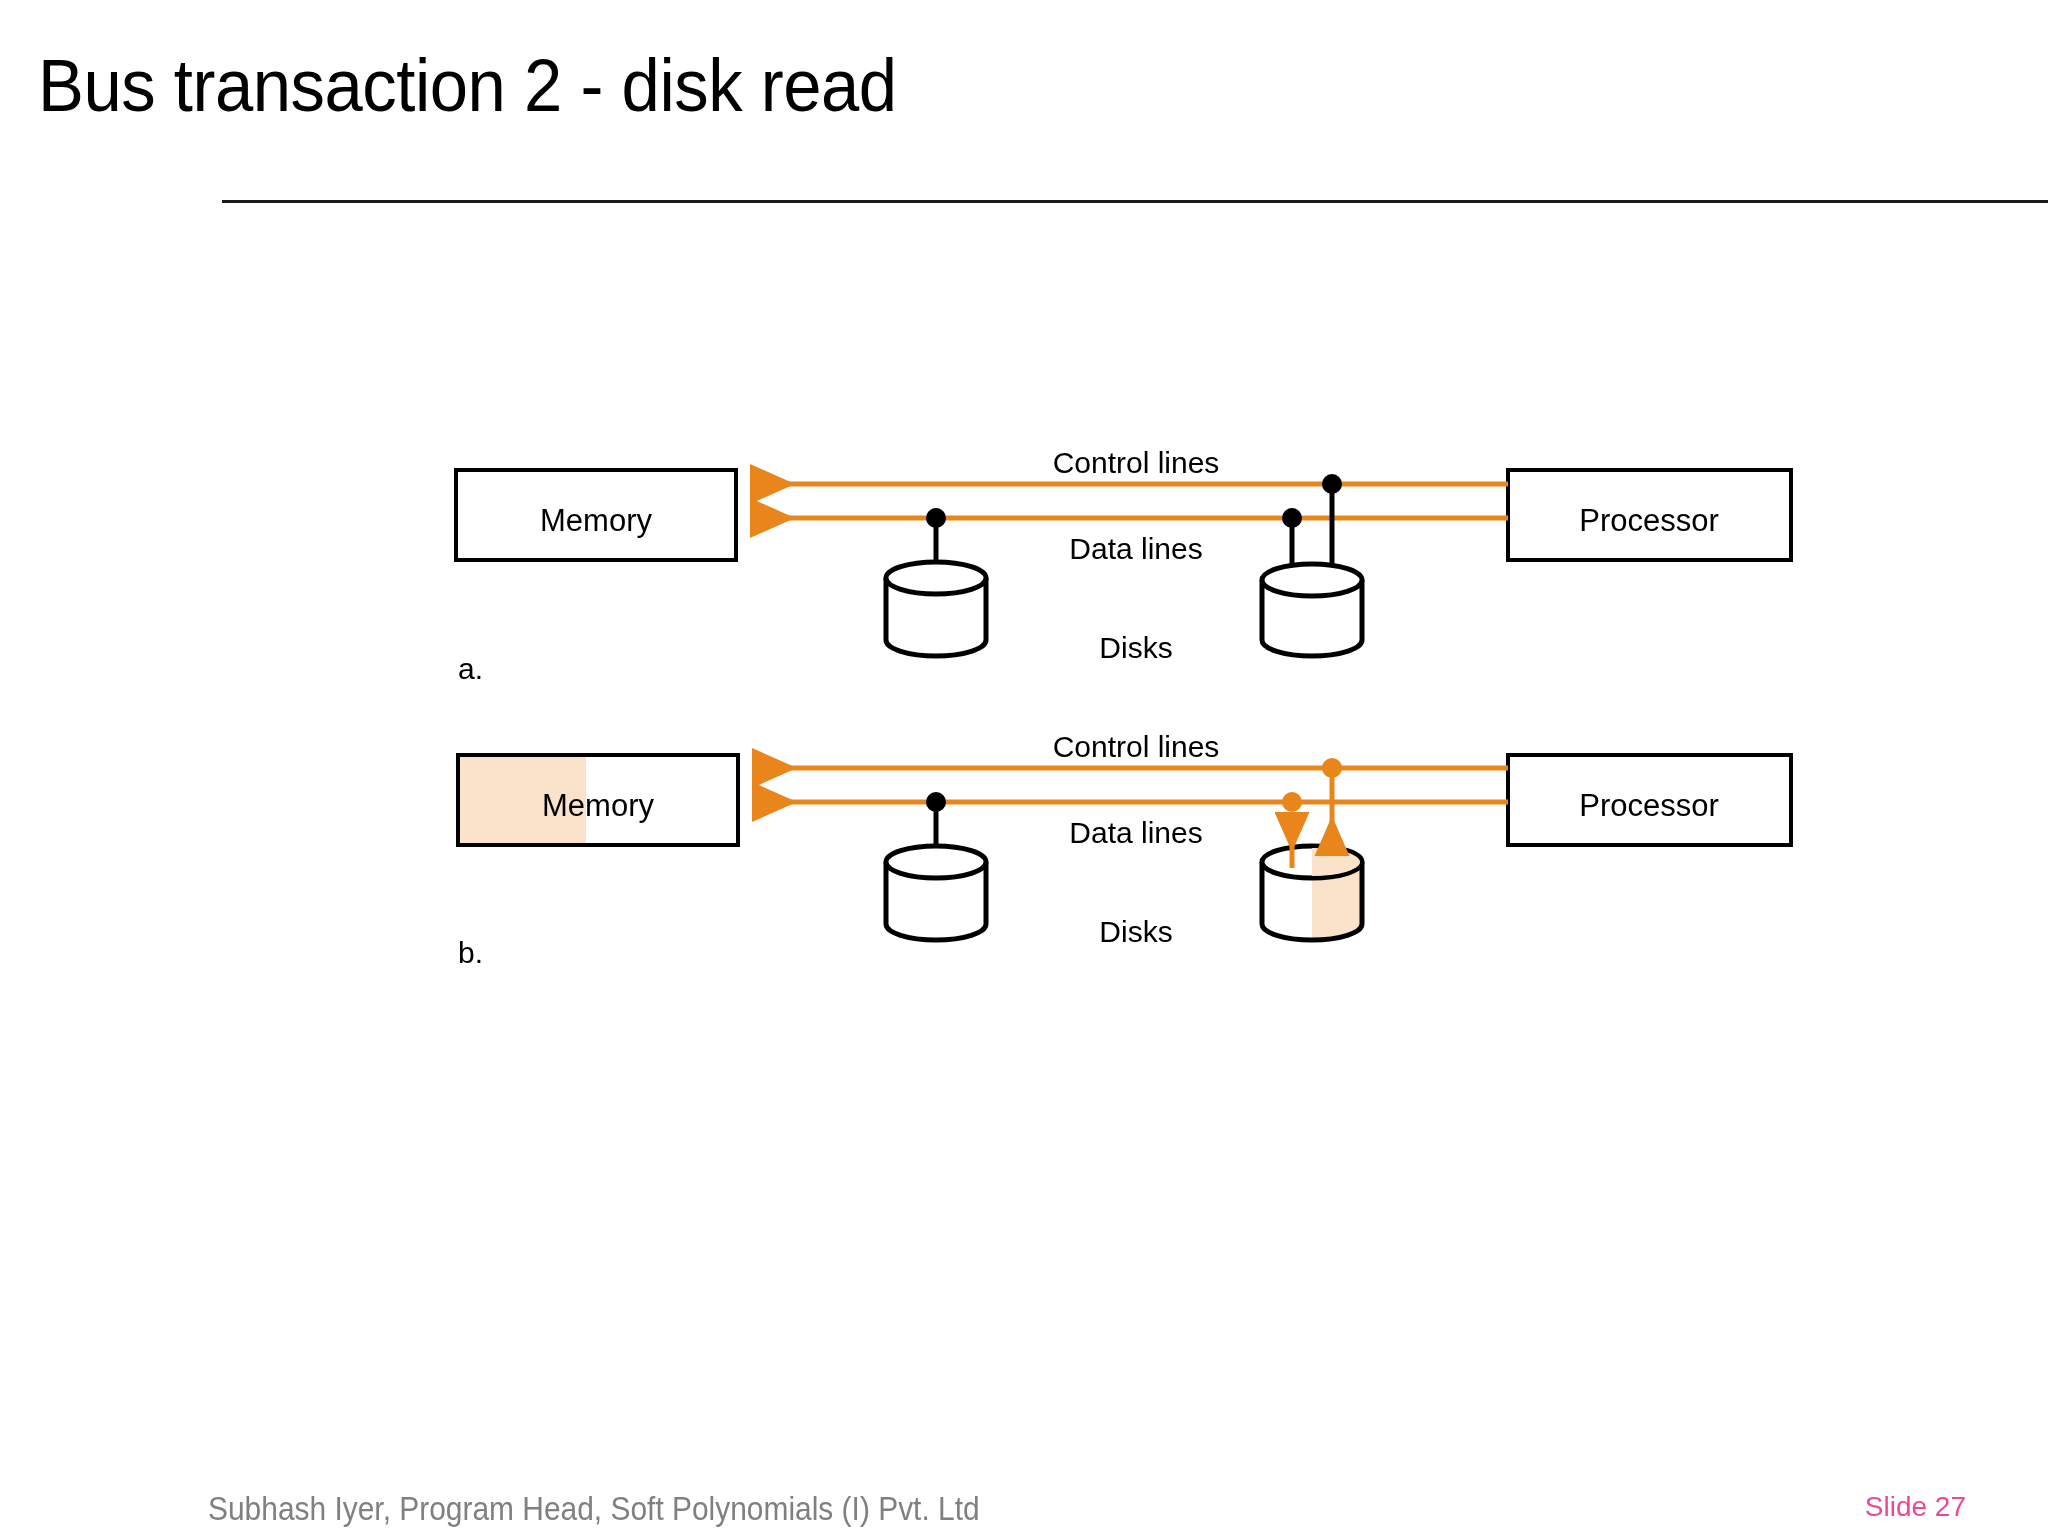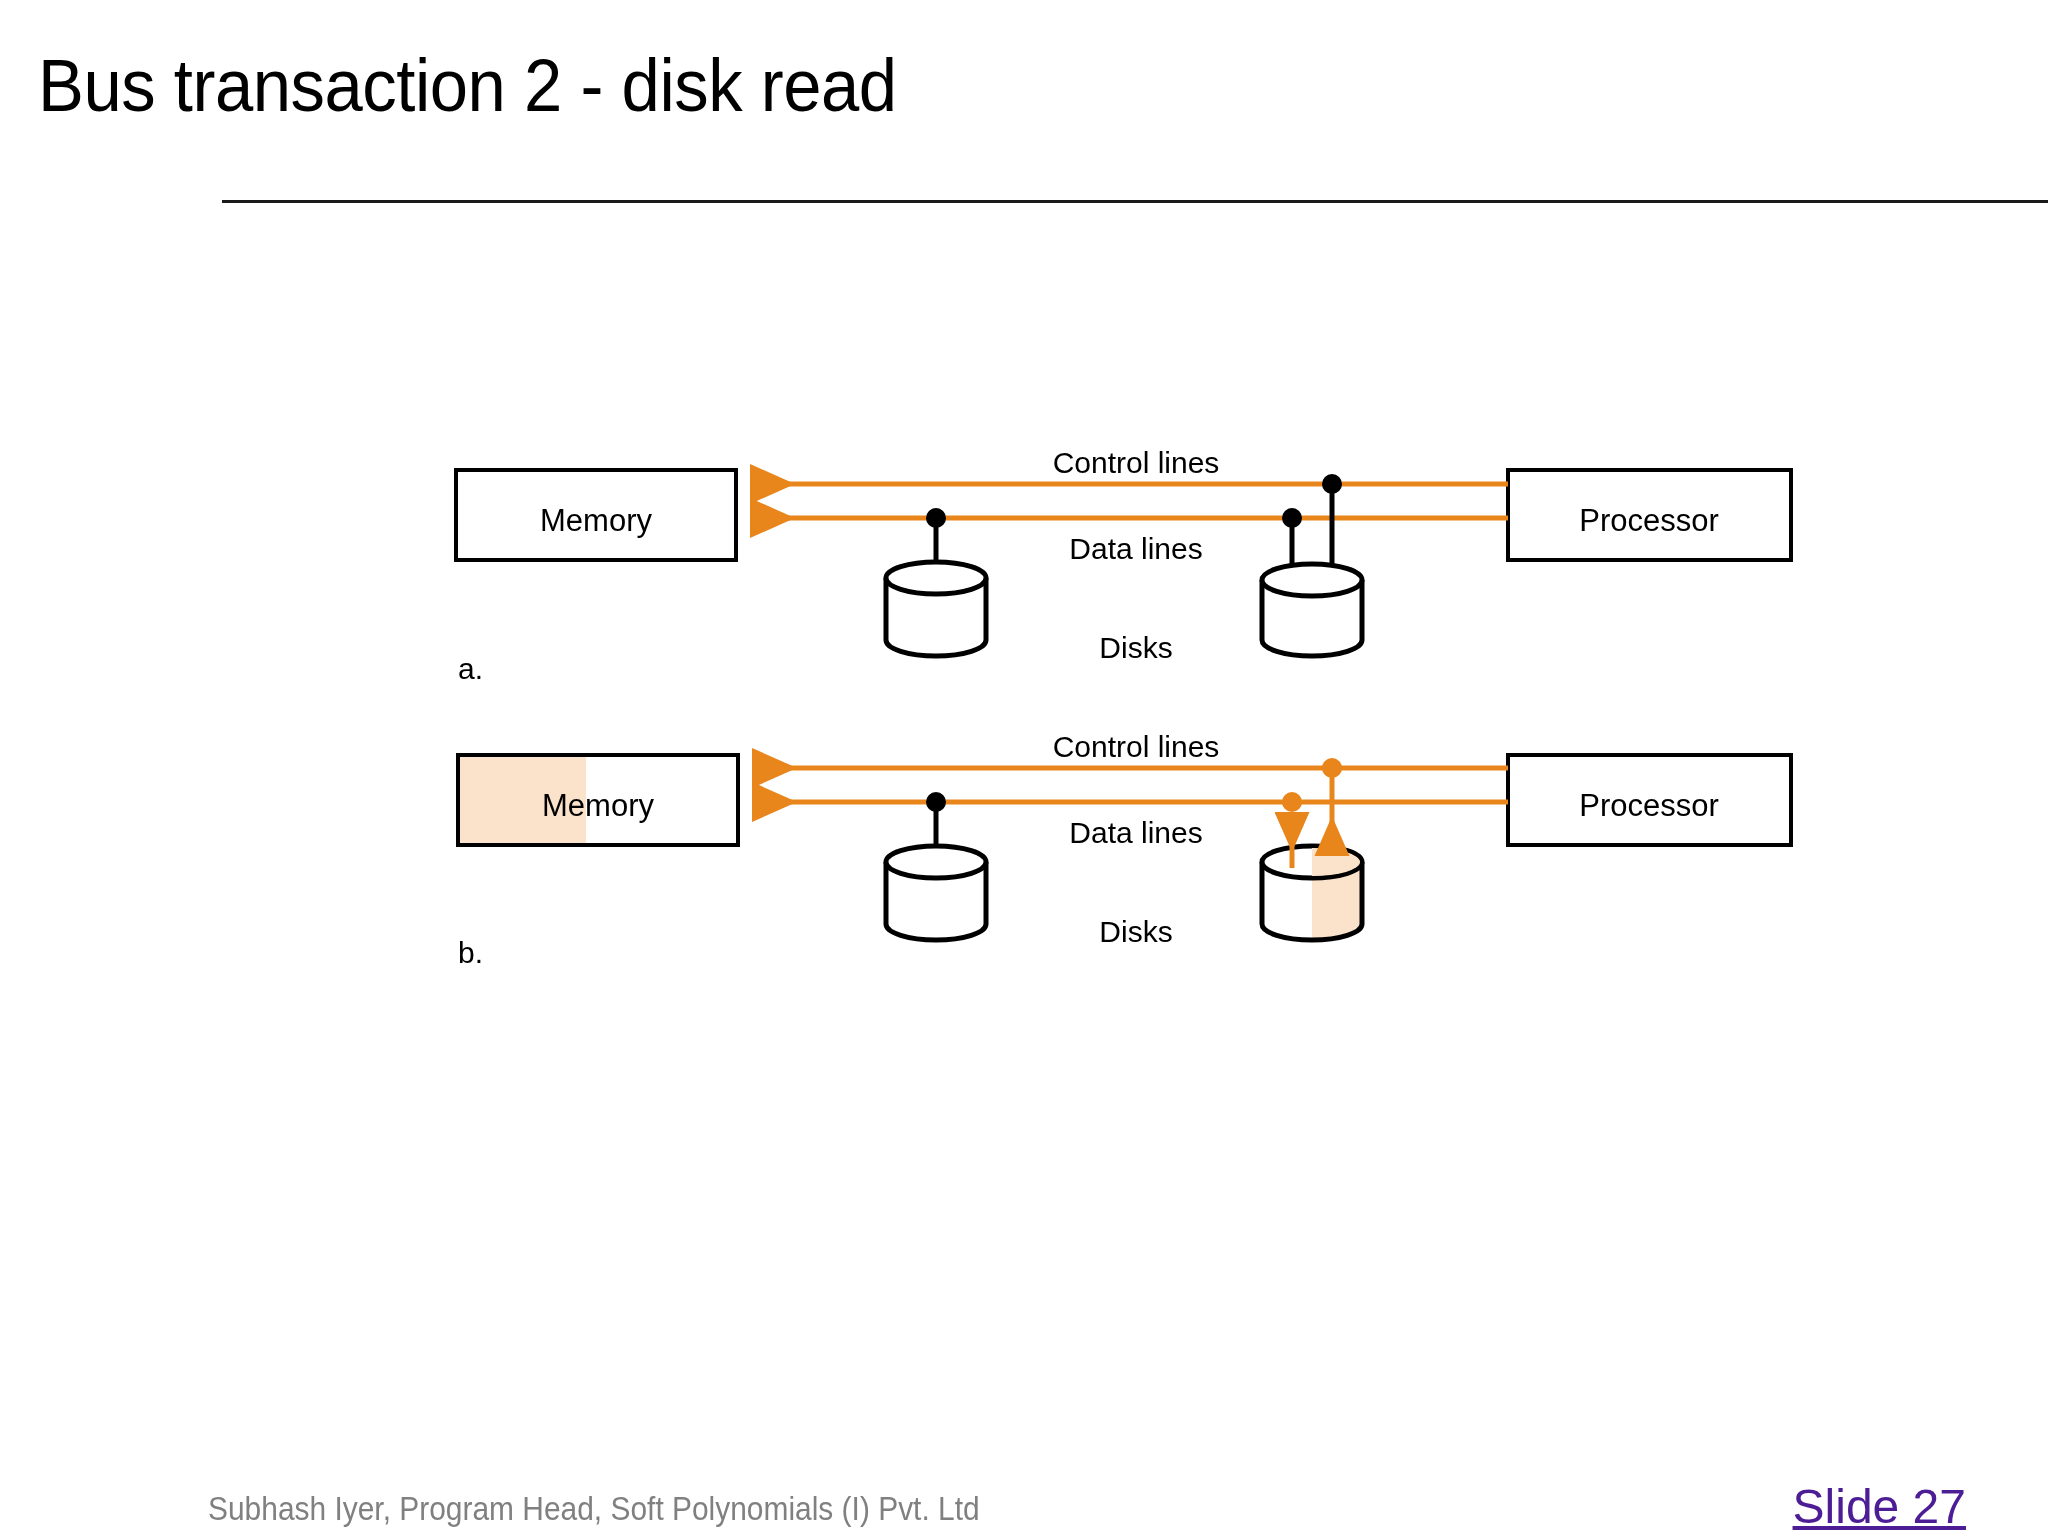--- a/index.html
+++ b/index.html
@@ -59,25 +59,24 @@
     line-height: 40px;
     color: #808080;
     transform: scaleX(0.88);
     transform-origin: left top;
     white-space: nowrap;
   }
   #footer-slide {
     position: absolute;
     right: 82px;
     top: 1486px;
-    font-size: 48px;
+    font-size: 28px;
     line-height: 42px;
-    color: #4c1d95;
+    color: #ec4899;
     white-space: nowrap;
-    text-decoration: underline;
   }
 
   
   .dg-label {
     font-family: "Liberation Sans", sans-serif;
     font-size: 30px;
     fill: #000000;
   }
   .dg-boxlabel {
     font-family: "Liberation Sans", sans-serif;

